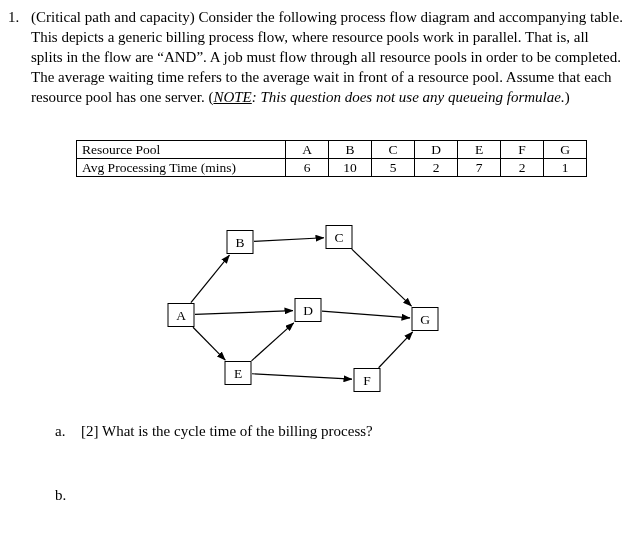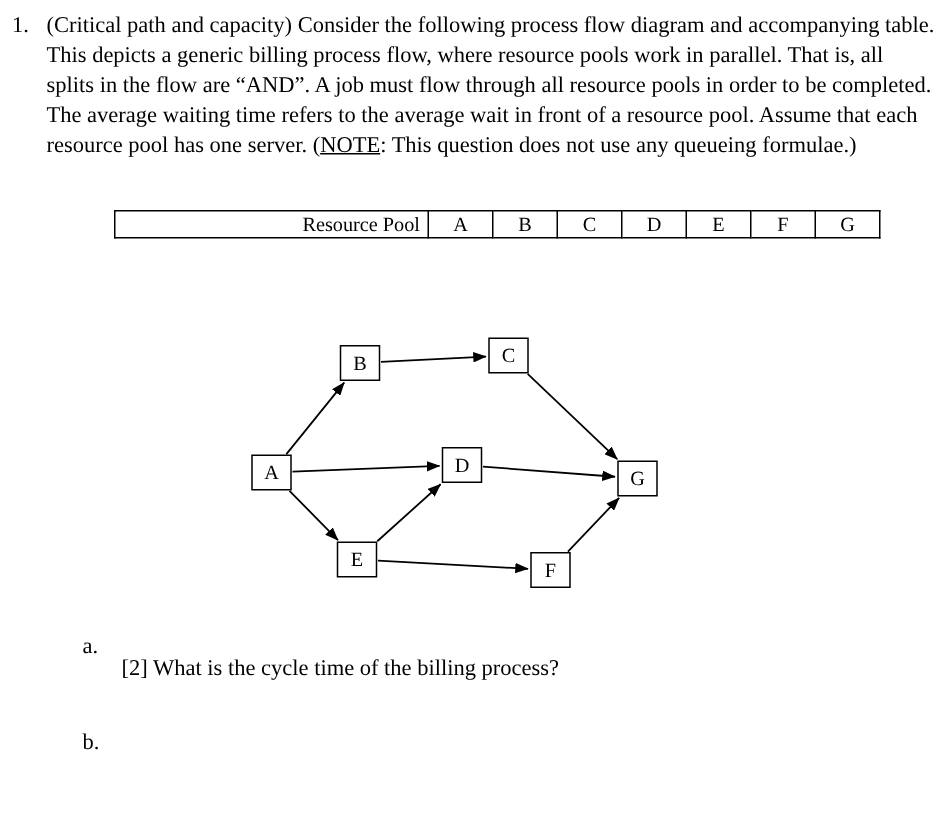--- a/index.html
+++ b/index.html
@@ -6,21 +6,21 @@
   .page{
     position:relative;
     width:629px;height:549px;
     background:#ffffff;
     color:#000;
     font-family:"Liberation Serif", serif;
     font-size:15px;
     overflow:hidden;
   }
   .b{font-weight:normal}
-  .i{}
+  .i{font-style:italic}
   .u{text-decoration:underline}
 
   .q-block{
     position:absolute;left:8px;top:7px;width:616px;
     display:flex;
   }
   .q-number{width:23px;flex:none;line-height:1.34;}
   .q-text{flex:1;line-height:1.34;text-align:left;}
 
   table.res{
@@ -30,34 +30,34 @@
     font-family:"Liberation Serif", serif;
   }
   table.res td{
     border:1px solid #000;
     height:17px;
     padding:0 5px;
     text-align:center;
     white-space:nowrap;
   }
   table.res td.lbl{
-    text-align:right;
+    text-align:left;
     width:198px;
   }
   table.res td.val{width:32px;}
 
   .diagram{position:absolute;left:0;top:208px;width:629px;height:202px;}
   .diagram svg{display:block}
 
   .sub{
     position:absolute;left:55px;width:540px;
     display:flex;
   }
   .sub-letter{width:26px;flex:none;line-height:1.32;}
-  .sub-body{flex:1;line-height:1.32;margin-top:15px;}
+  .sub-body{flex:1;line-height:1.32;}
 </style>
 </head>
 <body>
 
 <div class="page">
 
   <div class="q-block">
     <div class="q-number">1.</div>
     <div class="q-text">
       <span class="b">(Critical path and capacity)</span><span> Consider the following process flow diagram and accompanying table. This depicts a generic billing process flow, where resource pools work in parallel. </span><span class="b">That is, all splits in the flow are “AND”.</span><span> A job must flow through all resource pools in order to be completed. The average waiting time refers to the average wait in front of a resource pool. Assume that each resource pool has one server. (</span><span class="i u">NOTE</span><span class="i">: This question does not use any queueing formulae.</span><span>)</span>
@@ -68,20 +68,30 @@
     <tbody>
         <tr>
       <td class="lbl">Resource Pool</td>
       <td class="val">A</td>
       <td class="val">B</td>
       <td class="val">C</td>
       <td class="val">D</td>
       <td class="val">E</td>
       <td class="val">F</td>
       <td class="val">G</td>
+    </tr>
+    <tr>
+      <td class="lbl">Avg Processing Time (mins)</td>
+      <td class="val">6</td>
+      <td class="val">10</td>
+      <td class="val">5</td>
+      <td class="val">2</td>
+      <td class="val">7</td>
+      <td class="val">2</td>
+      <td class="val">1</td>
     </tr>
   </tbody>
     </table>
 
   <div class="diagram">
     <svg id="flow-svg" width="629" height="202" viewBox="0 0 629 202" xmlns="http://www.w3.org/2000/svg">
       <defs>
         <marker id="arrow" markerWidth="9" markerHeight="7" refX="8.5" refY="3.5" orient="auto" markerUnits="userSpaceOnUse">
           <path d="M0,0 L9,3.5 L0,7 z" fill="#000"></path>
         </marker>

